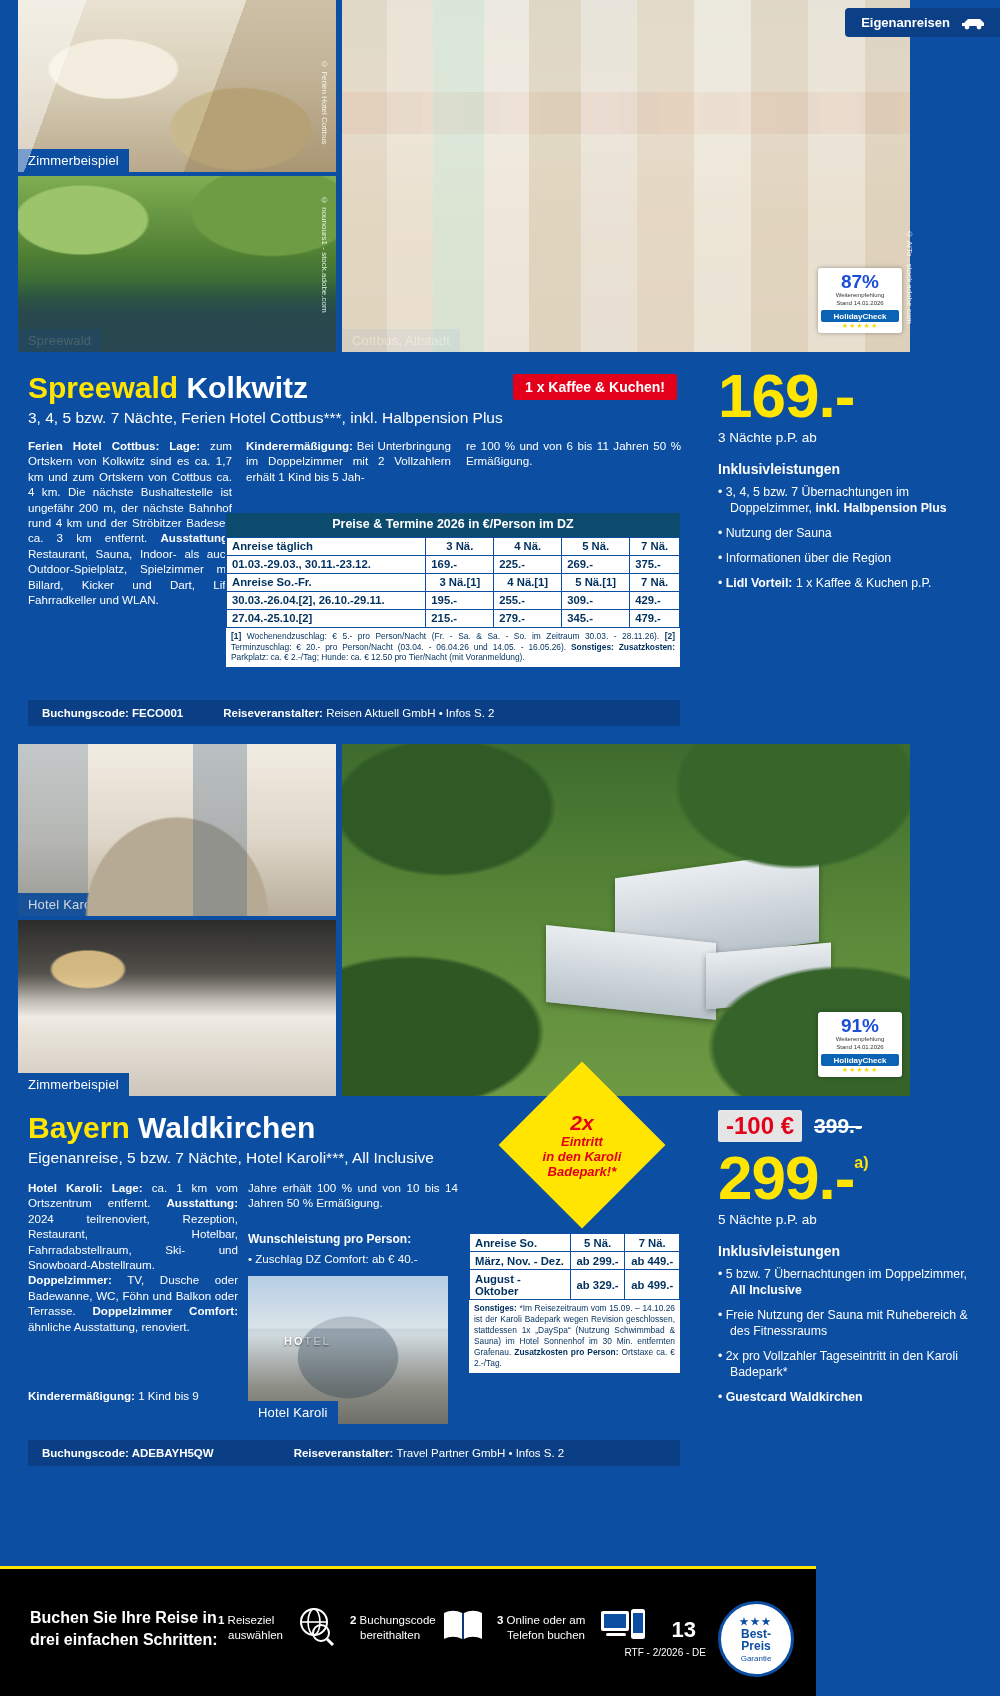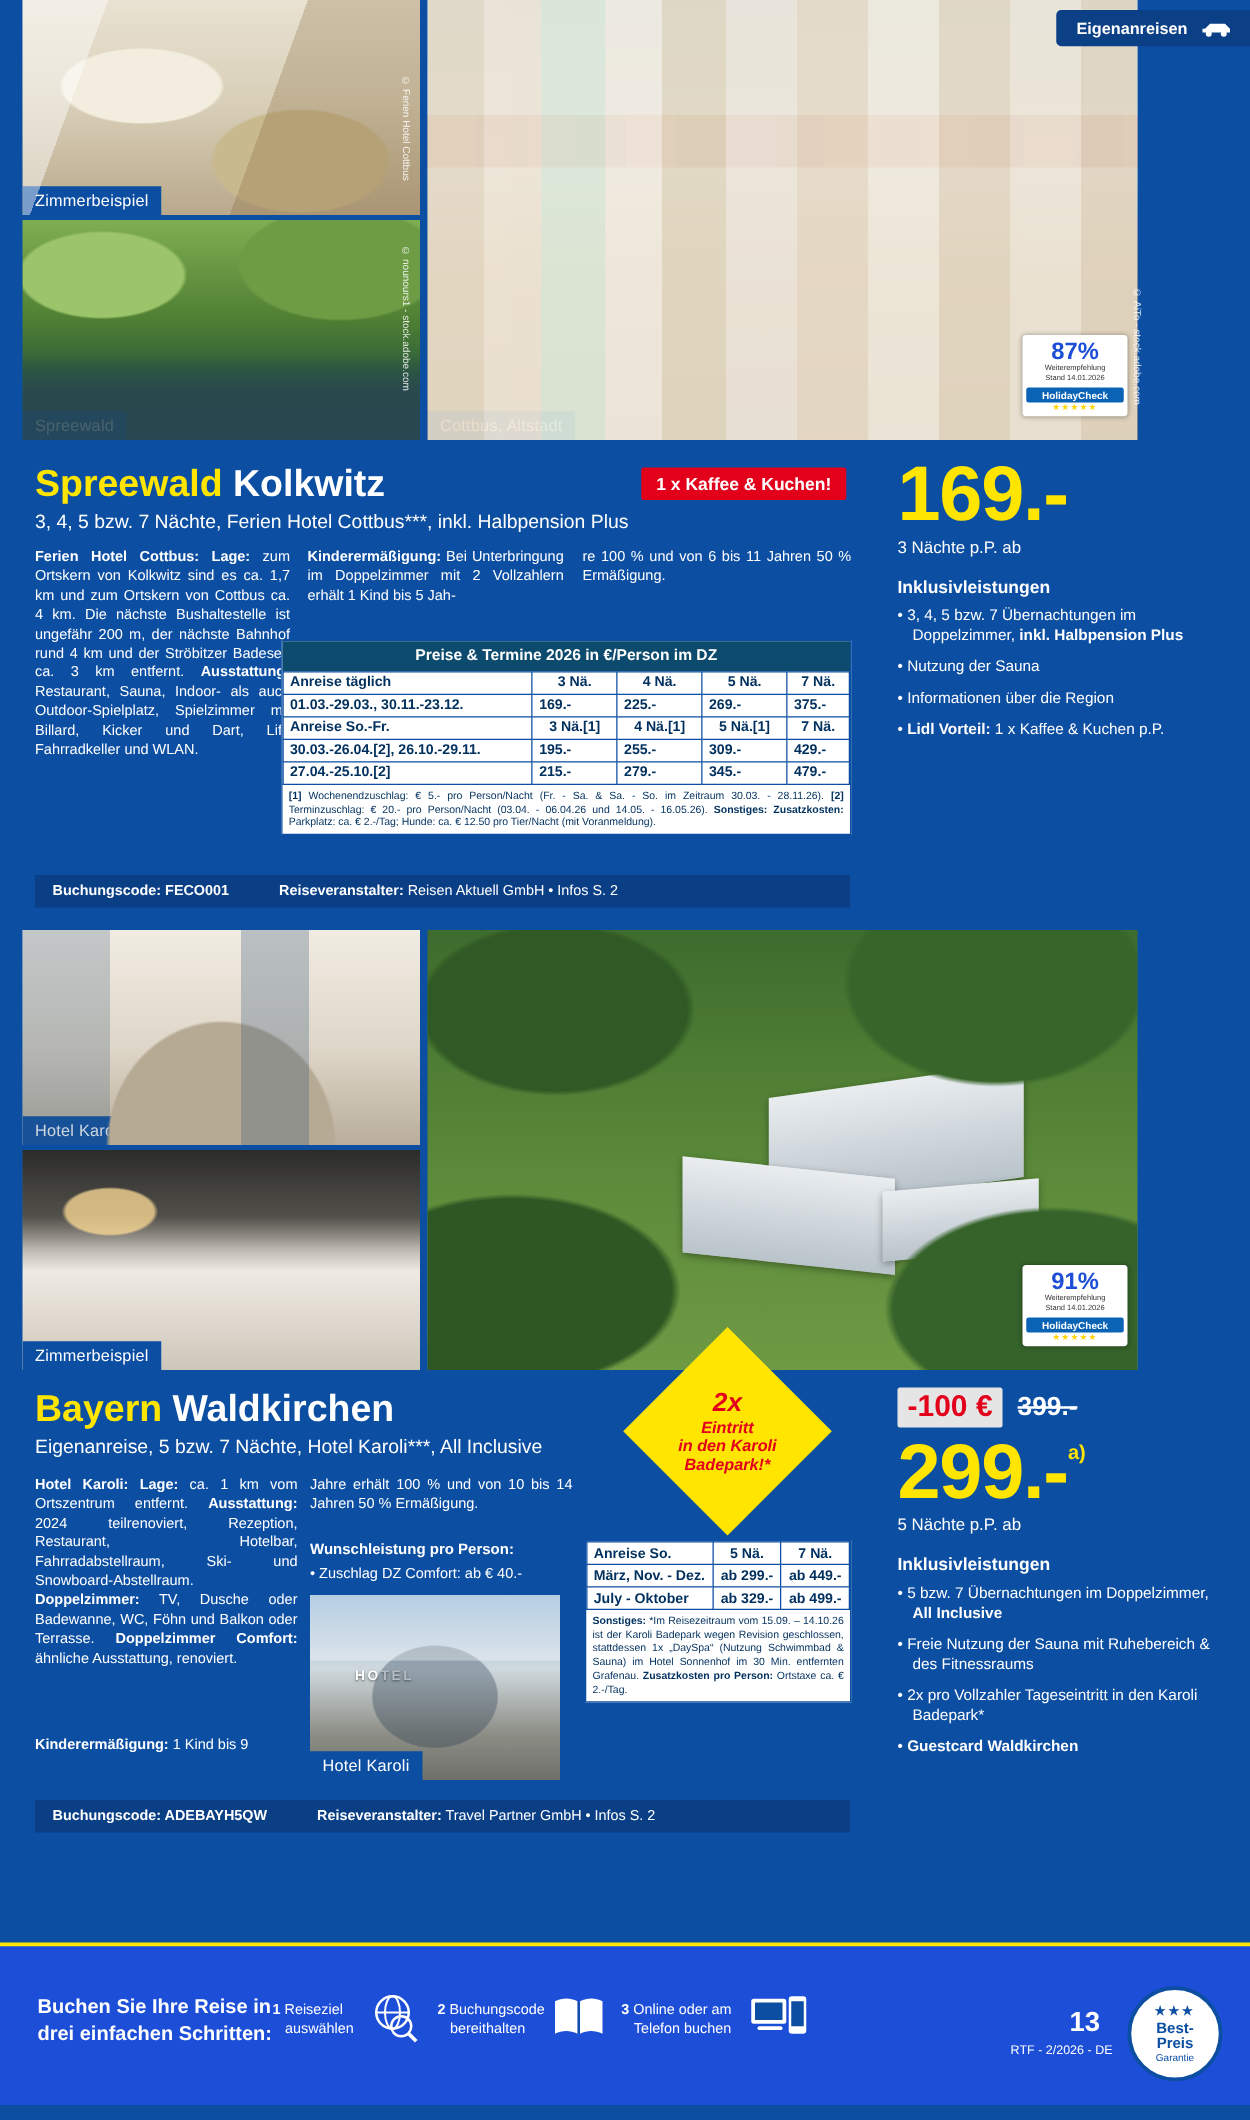--- a/index.html
+++ b/index.html
@@ -106,22 +106,22 @@
   .diamond .inner {
     transform: rotate(-45deg); text-align: center; color: #e2001a;
     font-weight: bold; font-style: italic; font-size: 13px; line-height: 1.15;
   }
   .diamond .inner .big { font-size: 21px; }
   .striked { color: #fff; font-size: 21px; text-decoration: line-through; font-weight: bold; }
   .rabatt { background: #e5e5e5; color: #e2001a; font-weight: bold; font-size: 24px; padding: 2px 8px; border-radius: 2px; }
 
   
   .bottom {
-    position: absolute; left: 0; bottom: 12px; width: 1000px; height: 130px;
-    background: #1d4ed8; color: #fff; border-top: 3px solid #ffe500;
+    position: absolute; left: 0; bottom: 0; width: 816px; height: 130px;
+    background: #000000; color: #fff; border-top: 3px solid #ffe500;
   }
   .bottom .title2 { position: absolute; left: 30px; top: 38px; font-size: 16px; font-weight: bold; line-height: 1.35; }
   .step { position: absolute; top: 44px; font-size: 11.5px; line-height: 1.3; }
   .step .num { font-weight: bold; color: #fff; }
   .pagenum { position: absolute; right: 120px; top: 48px; font-size: 22px; font-weight: bold; text-align: right; }
   .pagemeta { position: absolute; right: 110px; top: 78px; font-size: 10px; }
   .bestpreis {
     position: absolute; right: 22px; top: 32px; width: 76px; height: 76px;
     border-radius: 50%; background: #fff; color: #0b4ea2; text-align: center;
     font-weight: bold; font-size: 12px; line-height: 1.05; padding-top: 13px;
@@ -353,30 +353,30 @@
         <td class="lbl" style="width:48%"><b>Anreise So.</b></td>
         <th>5 Nä.</th>
         <th>7 Nä.</th>
       </tr>
       <tr>
         <td class="lbl">März, Nov. - Dez.</td>
         <td class="val" style="text-align:center">ab 299.-</td>
         <td class="val" style="text-align:center">ab 449.-</td>
       </tr>
       <tr>
-        <td class="lbl">July - Oktober</td>
+        <td class="lbl">August - Oktober</td>
         <td class="val" style="text-align:center">ab 329.-</td>
         <td class="val" style="text-align:center">ab 499.-</td>
       </tr>
     </tbody>
       </table>
     <div class="foot"><b>Sonstiges:</b> *Im Reisezeitraum vom 15.09. – 14.10.26 ist der Karoli Badepark wegen Revision geschlossen, stattdessen 1x „DaySpa“ (Nutzung Schwimmbad &amp; Sauna) im Hotel Sonnenhof im 30 Min. entfernten Grafenau. <b>Zusatzkosten pro Person:</b> Ortstaxe ca. € 2.-/Tag.</div>
   </div>
 
-  <div class="bookbar" style="left:28px;top:1440px;width:652px;">
+  <div class="bookbar" style="left:28px;top:1440px;width:652px;gap:40px;">
     <span class="bc">Buchungscode: ADEBAYH5QW</span>
     <span class="rv"><b>Reiseveranstalter:</b> Travel Partner GmbH • Infos S. 2</span>
   </div>
 
   <div class="pricecol" style="left:718px;top:1110px;width:255px;">
     <div style="display:flex;align-items:center;gap:12px;">
       <span class="rabatt">-100 €</span>
       <span class="striked">399.-</span>
     </div>
     <div style="display:flex;align-items:flex-start;margin-top:8px;">

